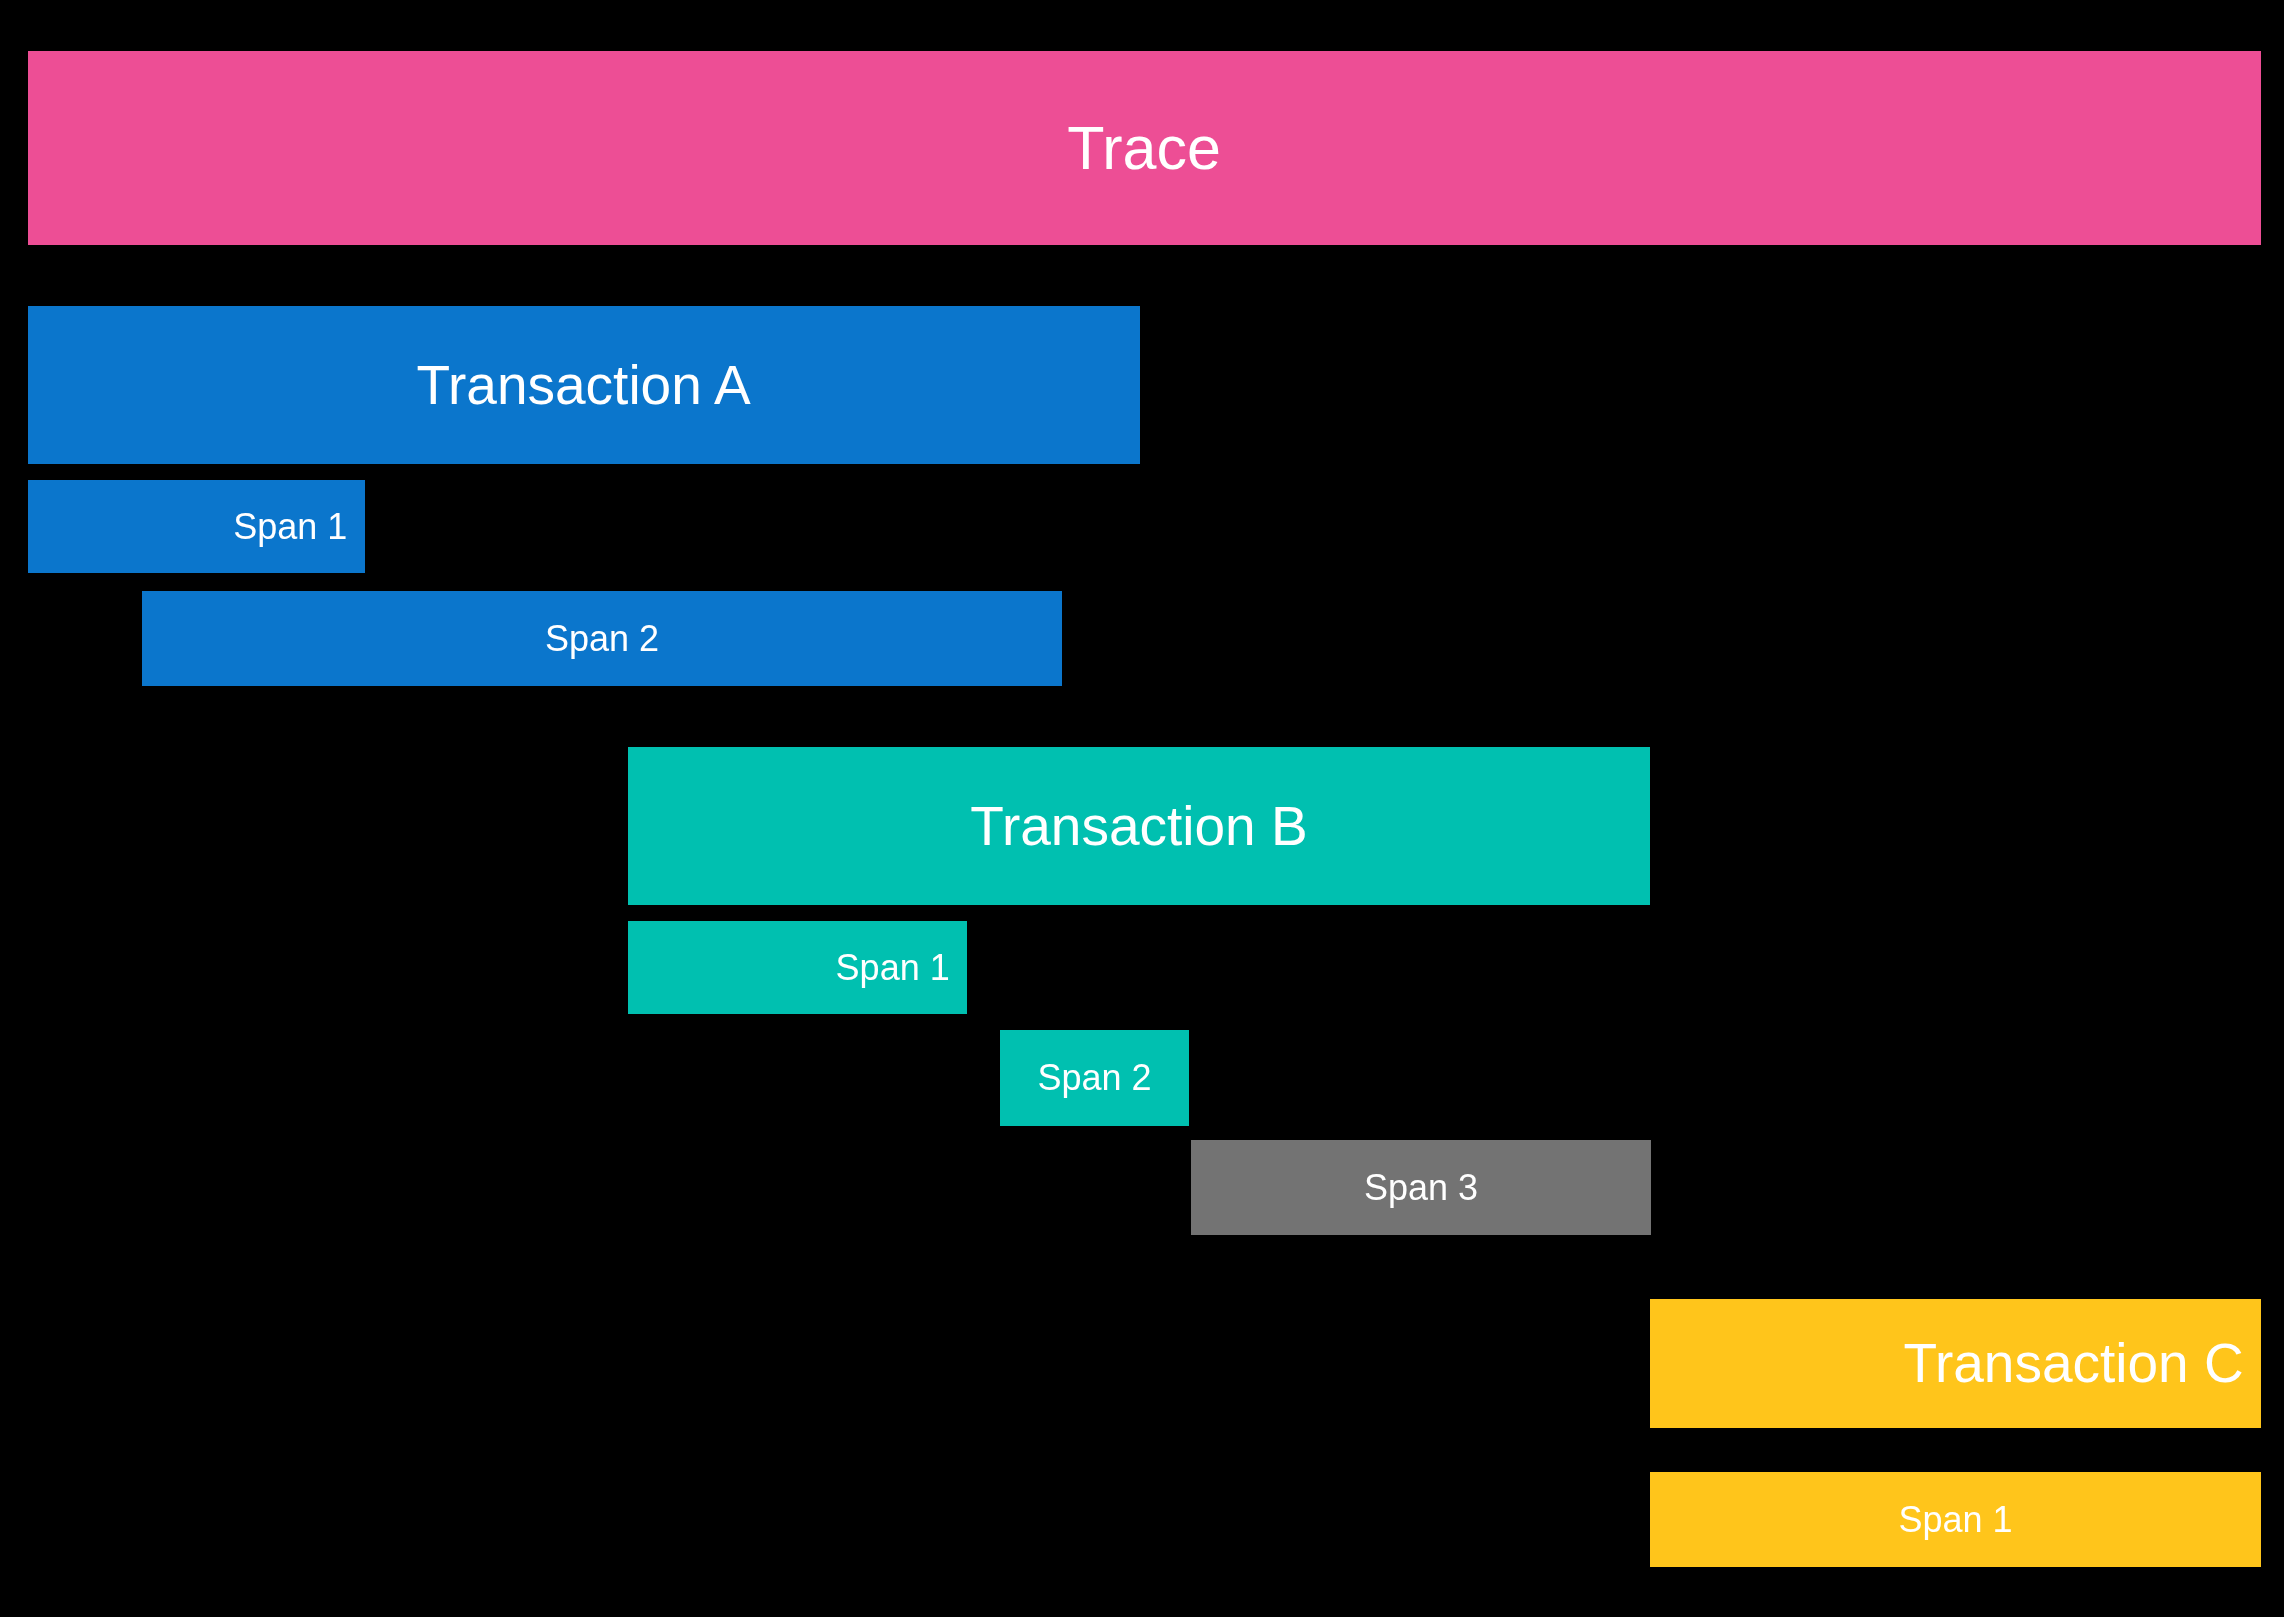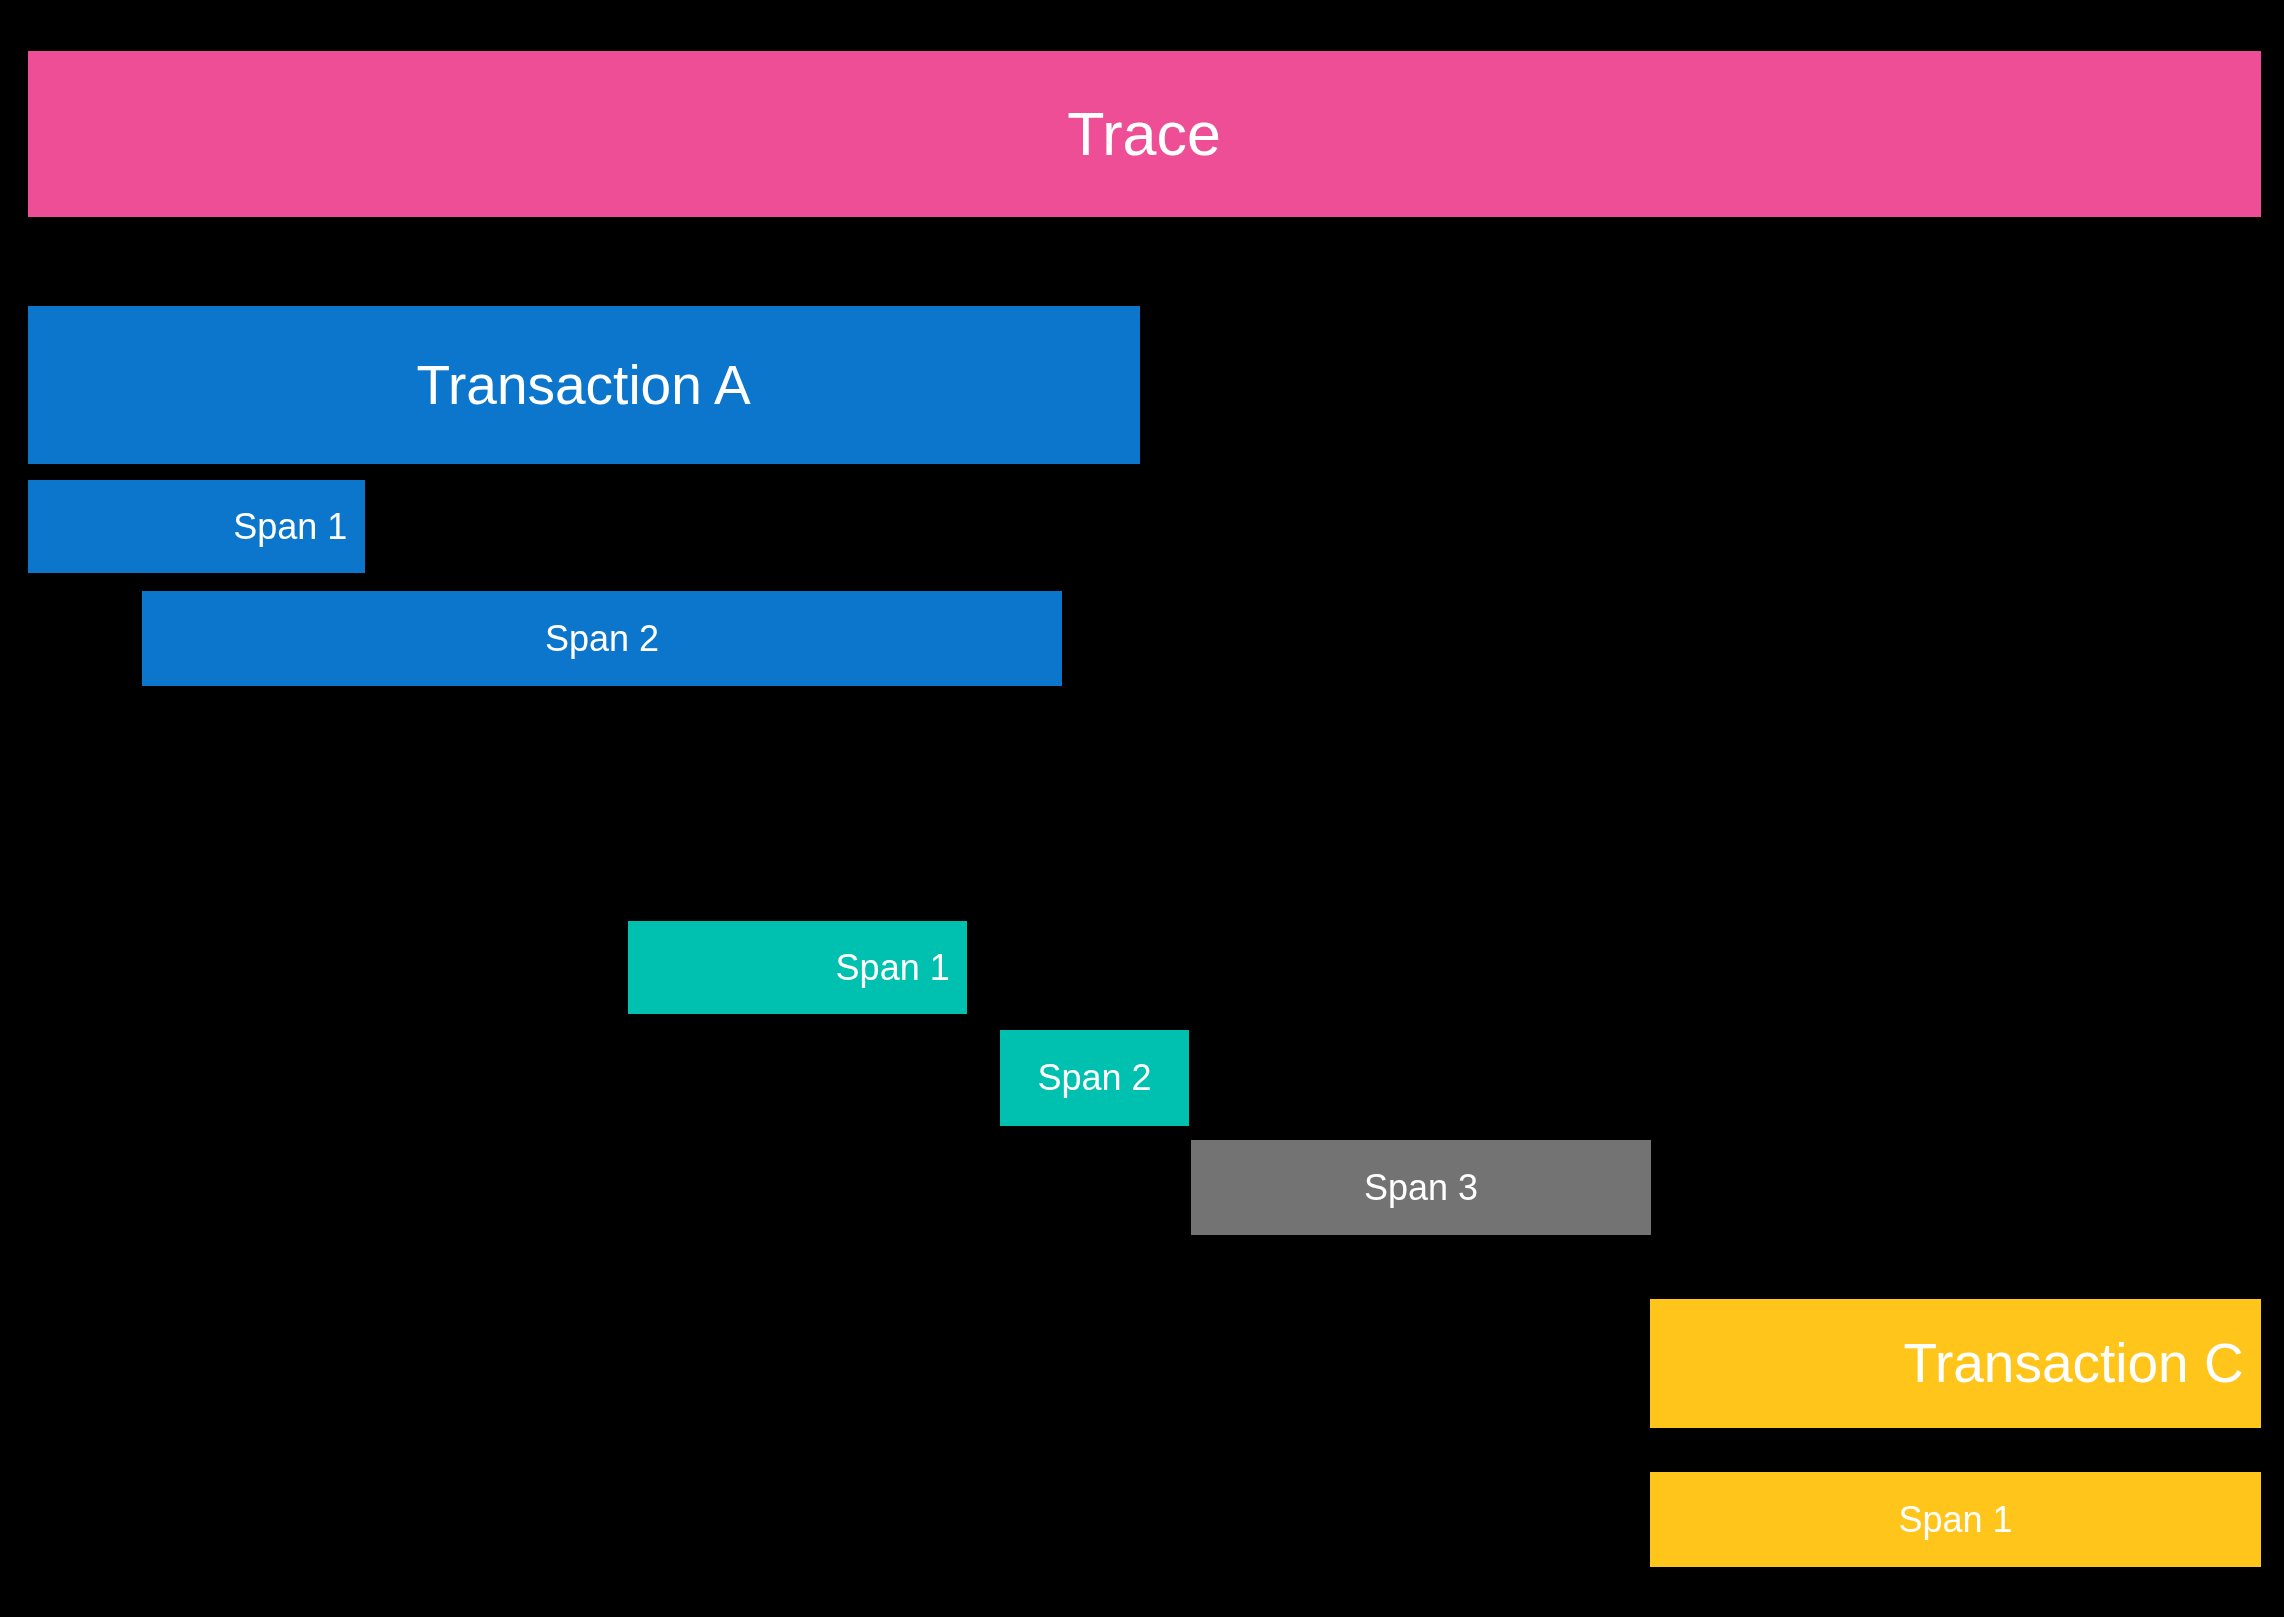--- a/index.html
+++ b/index.html
@@ -36,31 +36,34 @@
   .tier-span   { font-size: 36px; }
 
   
   .bar.right .label { padding-right: 17.3px; }
   .bar.center .label { padding: 0 12.6px; }
 </style>
 </head>
 <body>
 
 <div id="canvas" style="background: rgb(0, 0, 0);">
-    <div class="bar center tier-trace" style="left: 27.6px; top: 51px; width: 2233px; height: 166px; background: rgb(237, 78, 149); color: rgb(255, 255, 255);">
+    <div class="bar center tier-trace" style="left: 27.6px; top: 51px; width: 2233px; height: 194px; background: rgb(237, 78, 149); color: rgb(255, 255, 255);">
       <span class="label">Trace</span>
     </div>
     <div class="bar center tier-txn" style="left: 27.6px; top: 306px; width: 1112px; height: 158px; background: rgb(11, 118, 204); color: rgb(255, 255, 255);">
       <span class="label">Transaction A</span>
     </div>
     <div class="bar right tier-span" style="left: 27.6px; top: 480px; width: 337px; height: 93px; background: rgb(11, 118, 204); color: rgb(255, 255, 255);">
       <span class="label">Span 1</span>
     </div>
     <div class="bar center tier-span" style="left: 142px; top: 591px; width: 920px; height: 95px; background: rgb(11, 118, 204); color: rgb(255, 255, 255);">
       <span class="label">Span 2</span>
+    </div>
+    <div class="bar center tier-txn" style="left: 628px; top: 747px; width: 1022px; height: 158px; background: rgb(0, 192, 176); color: rgb(255, 255, 255);">
+      <span class="label">Transaction B</span>
     </div>
     <div class="bar right tier-span" style="left: 628px; top: 921px; width: 339px; height: 93px; background: rgb(0, 192, 176); color: rgb(255, 255, 255);">
       <span class="label">Span 1</span>
     </div>
     <div class="bar center tier-span" style="left: 1000px; top: 1030px; width: 189px; height: 96px; background: rgb(0, 192, 176); color: rgb(255, 255, 255);">
       <span class="label">Span 2</span>
     </div>
     <div class="bar center tier-span" style="left: 1191px; top: 1140px; width: 460px; height: 95px; background: #737373; color: rgb(255, 255, 255);">
       <span class="label">Span 3</span>
     </div>

